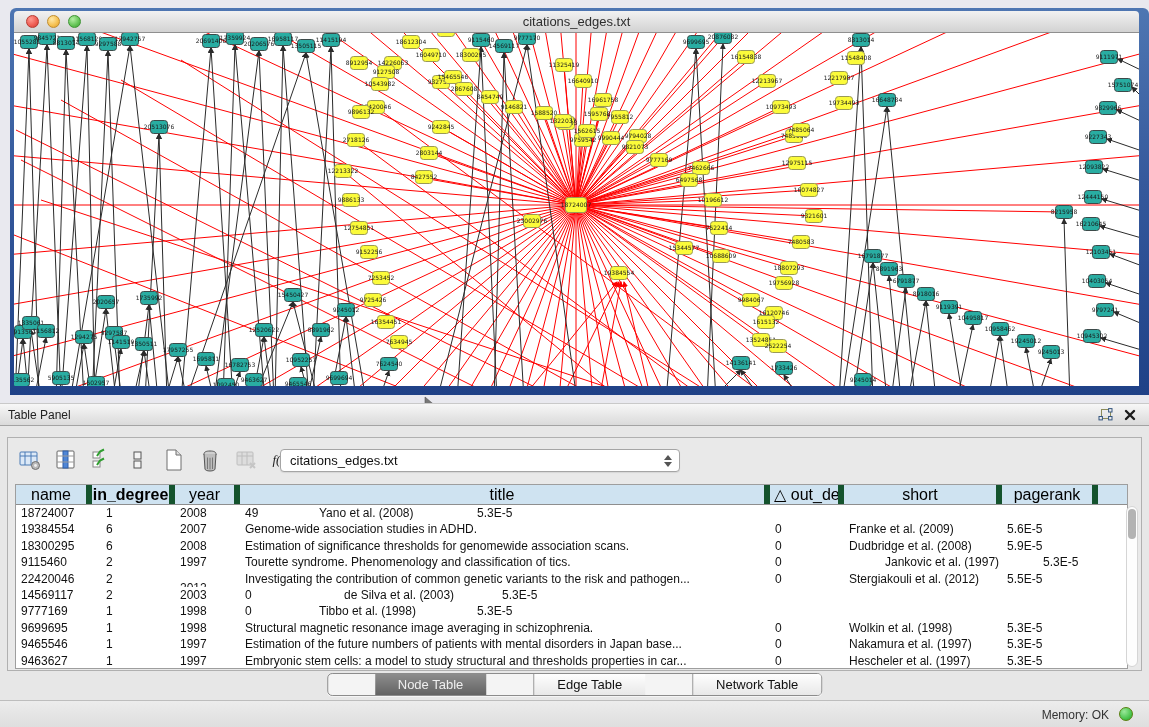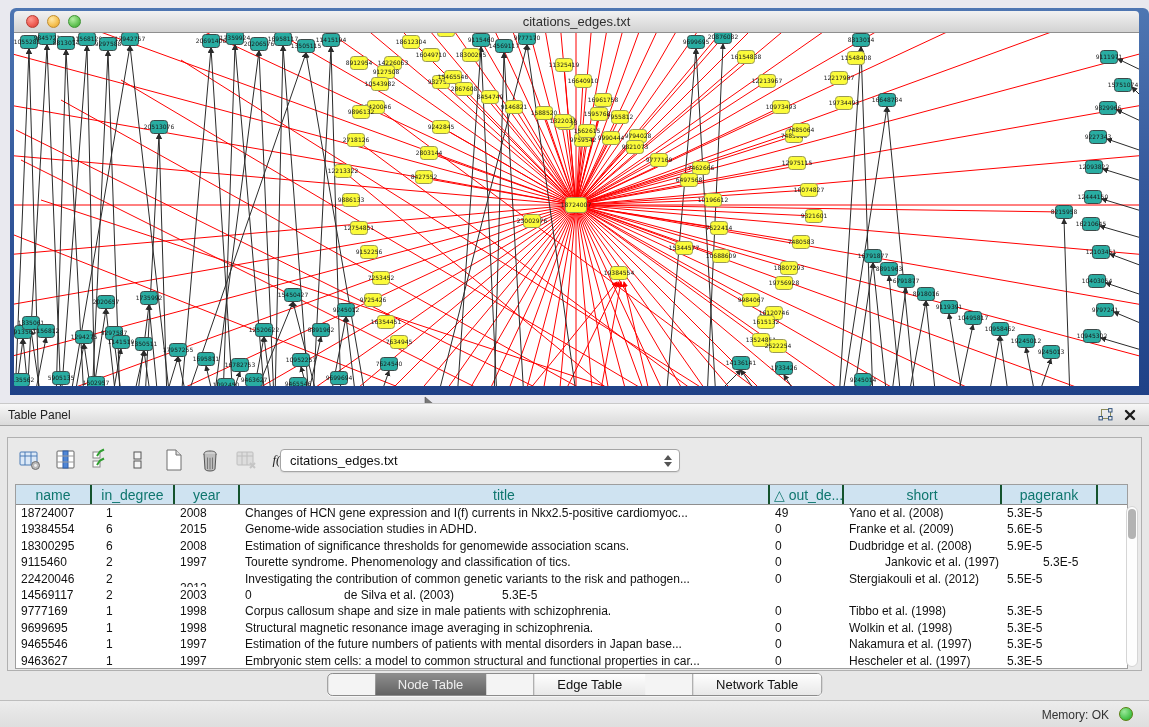--- a/index.html
+++ b/index.html
@@ -49,21 +49,21 @@
     border:1px solid #a5a5a5; border-radius:4px; font-size:13px; color:#111;
     display:flex; align-items:center; padding-left:9px; box-shadow:0 1px 1px rgba(0,0,0,.08); }
   .stepper { position:absolute; right:4px; top:2px; width:14px; height:18px; display:flex; flex-direction:column;
     align-items:center; justify-content:center; gap:2px; }
   .tri-up { width:0; height:0; border-left:4px solid transparent; border-right:4px solid transparent; border-bottom:5px solid #555; }
   .tri-dn { width:0; height:0; border-left:4px solid transparent; border-right:4px solid transparent; border-top:5px solid #555; }
 
   .table-wrap { position:absolute; left:7px; top:46px; width:1113px; height:185px; background:#fff;
     border:1px solid #9e9e9e; overflow:hidden; }
   .thead { display:flex; height:20px; border-bottom:1px solid #8e8e8e; background:#cfe3f1; }
-  .th { flex:0 0 auto; border-right:2px solid #14532d; font-size:14px; color:#0f766e;
+  .th { flex:0 0 auto; border-right:6px solid #14532d; font-size:16px; color:#000000;
     display:flex; align-items:center; justify-content:center; overflow:hidden; white-space:nowrap; }
   .th.sorted { justify-content:flex-start; padding-left:4px; }
   .tr { display:flex; height:16.4px; background:#fff; }
   .td { flex:0 0 auto; font-size:12px; color:#111; line-height:16.4px; white-space:nowrap;
     overflow:hidden; padding-left:5px; }
   .td:nth-child(2) { padding-left:14px; }
   .vscroll { position:absolute; right:3px; top:68px; width:12px; height:161px; background:#fdfdfd;
     border:1px solid #d5d5d5; border-radius:6px; }
   .vthumb { position:absolute; left:1px; top:2px; width:8px; height:30px; background:#b3b3b3; border-radius:5px; }
 
@@ -687,41 +687,40 @@
       <span>citations_edges.txt</span>
       <div class="stepper">
         <div class="tri-up"></div>
         <div class="tri-dn"></div>
       </div>
     </div>
 
     <div class="table-wrap">
       <div class="thead">
           <div class="th" style="width: 76px;">name</div>
-          <div class="th" style="width: 83px;">in_degree</div>
+          <div class="th" style="width: 83px; font-weight: bold;">in_degree</div>
           <div class="th" style="width: 65px;">year</div>
           <div class="th" style="width: 530px;">title</div>
           <div class="th sorted" style="width: 74px;">△ out_de...</div>
           <div class="th" style="width: 158px;">short</div>
           <div class="th" style="width: 96px;">pagerank</div>
         </div>
       <div>
           <div class="tr">
             <div class="td" style="width: 76px;">18724007</div>
             <div class="td" style="width: 83px;">1</div>
             <div class="td" style="width: 65px;">2008</div>
-            <div class="td" style="width: 530px;">Changes of HCN gene expression and I(f) currents in Nkx2.5-positive cardiomyoc...</div>
             <div class="td" style="width: 74px;">49</div>
             <div class="td" style="width: 158px;">Yano et al. (2008)</div>
             <div class="td" style="width: 96px;">5.3E-5</div>
           </div>
           <div class="tr">
             <div class="td" style="width: 76px;">19384554</div>
             <div class="td" style="width: 83px;">6</div>
-            <div class="td" style="width: 65px;">2015</div>
+            <div class="td" style="width: 65px;">2007</div>
             <div class="td" style="width: 530px;">Genome-wide association studies in ADHD.</div>
             <div class="td" style="width: 74px;">0</div>
             <div class="td" style="width: 158px;">Franke et al. (2009)</div>
             <div class="td" style="width: 96px;">5.6E-5</div>
           </div>
           <div class="tr">
             <div class="td" style="width: 76px;">18300295</div>
             <div class="td" style="width: 83px;">6</div>
             <div class="td" style="width: 65px;">2008</div>
             <div class="td" style="width: 530px;">Estimation of significance thresholds for genomewide association scans.</div>
@@ -752,21 +751,20 @@
             <div class="td" style="width: 83px;">2</div>
             <div class="td" style="width: 65px;">2003</div>
             <div class="td" style="width: 74px;">0</div>
             <div class="td" style="width: 158px; margin-left: 25px;">de Silva et al. (2003)</div>
             <div class="td" style="width: 96px;">5.3E-5</div>
           </div>
           <div class="tr">
             <div class="td" style="width: 76px;">9777169</div>
             <div class="td" style="width: 83px;">1</div>
             <div class="td" style="width: 65px;">1998</div>
-            <div class="td" style="width: 530px;">Corpus callosum shape and size in male patients with schizophrenia.</div>
             <div class="td" style="width: 74px;">0</div>
             <div class="td" style="width: 158px;">Tibbo et al. (1998)</div>
             <div class="td" style="width: 96px;">5.3E-5</div>
           </div>
           <div class="tr">
             <div class="td" style="width: 76px;">9699695</div>
             <div class="td" style="width: 83px;">1</div>
             <div class="td" style="width: 65px;">1998</div>
             <div class="td" style="width: 530px;">Structural magnetic resonance image averaging in schizophrenia.</div>
             <div class="td" style="width: 74px;">0</div>
@@ -779,21 +777,21 @@
             <div class="td" style="width: 65px;">1997</div>
             <div class="td" style="width: 530px;">Estimation of the future numbers of patients with mental disorders in Japan base...</div>
             <div class="td" style="width: 74px;">0</div>
             <div class="td" style="width: 158px;">Nakamura et al. (1997)</div>
             <div class="td" style="width: 96px;">5.3E-5</div>
           </div>
           <div class="tr">
             <div class="td" style="width: 76px;">9463627</div>
             <div class="td" style="width: 83px;">1</div>
             <div class="td" style="width: 65px;">1997</div>
-            <div class="td" style="width: 530px;">Embryonic stem cells: a model to common structural and functional properties in car...</div>
+            <div class="td" style="width: 530px;">Embryonic stem cells: a model to study structural and thresholds properties in car...</div>
             <div class="td" style="width: 74px;">0</div>
             <div class="td" style="width: 158px;">Hescheler et al. (1997)</div>
             <div class="td" style="width: 96px;">5.3E-5</div>
           </div>
         </div>
     </div>
 
     <div class="vscroll">
       <div class="vthumb"></div>
     </div>

